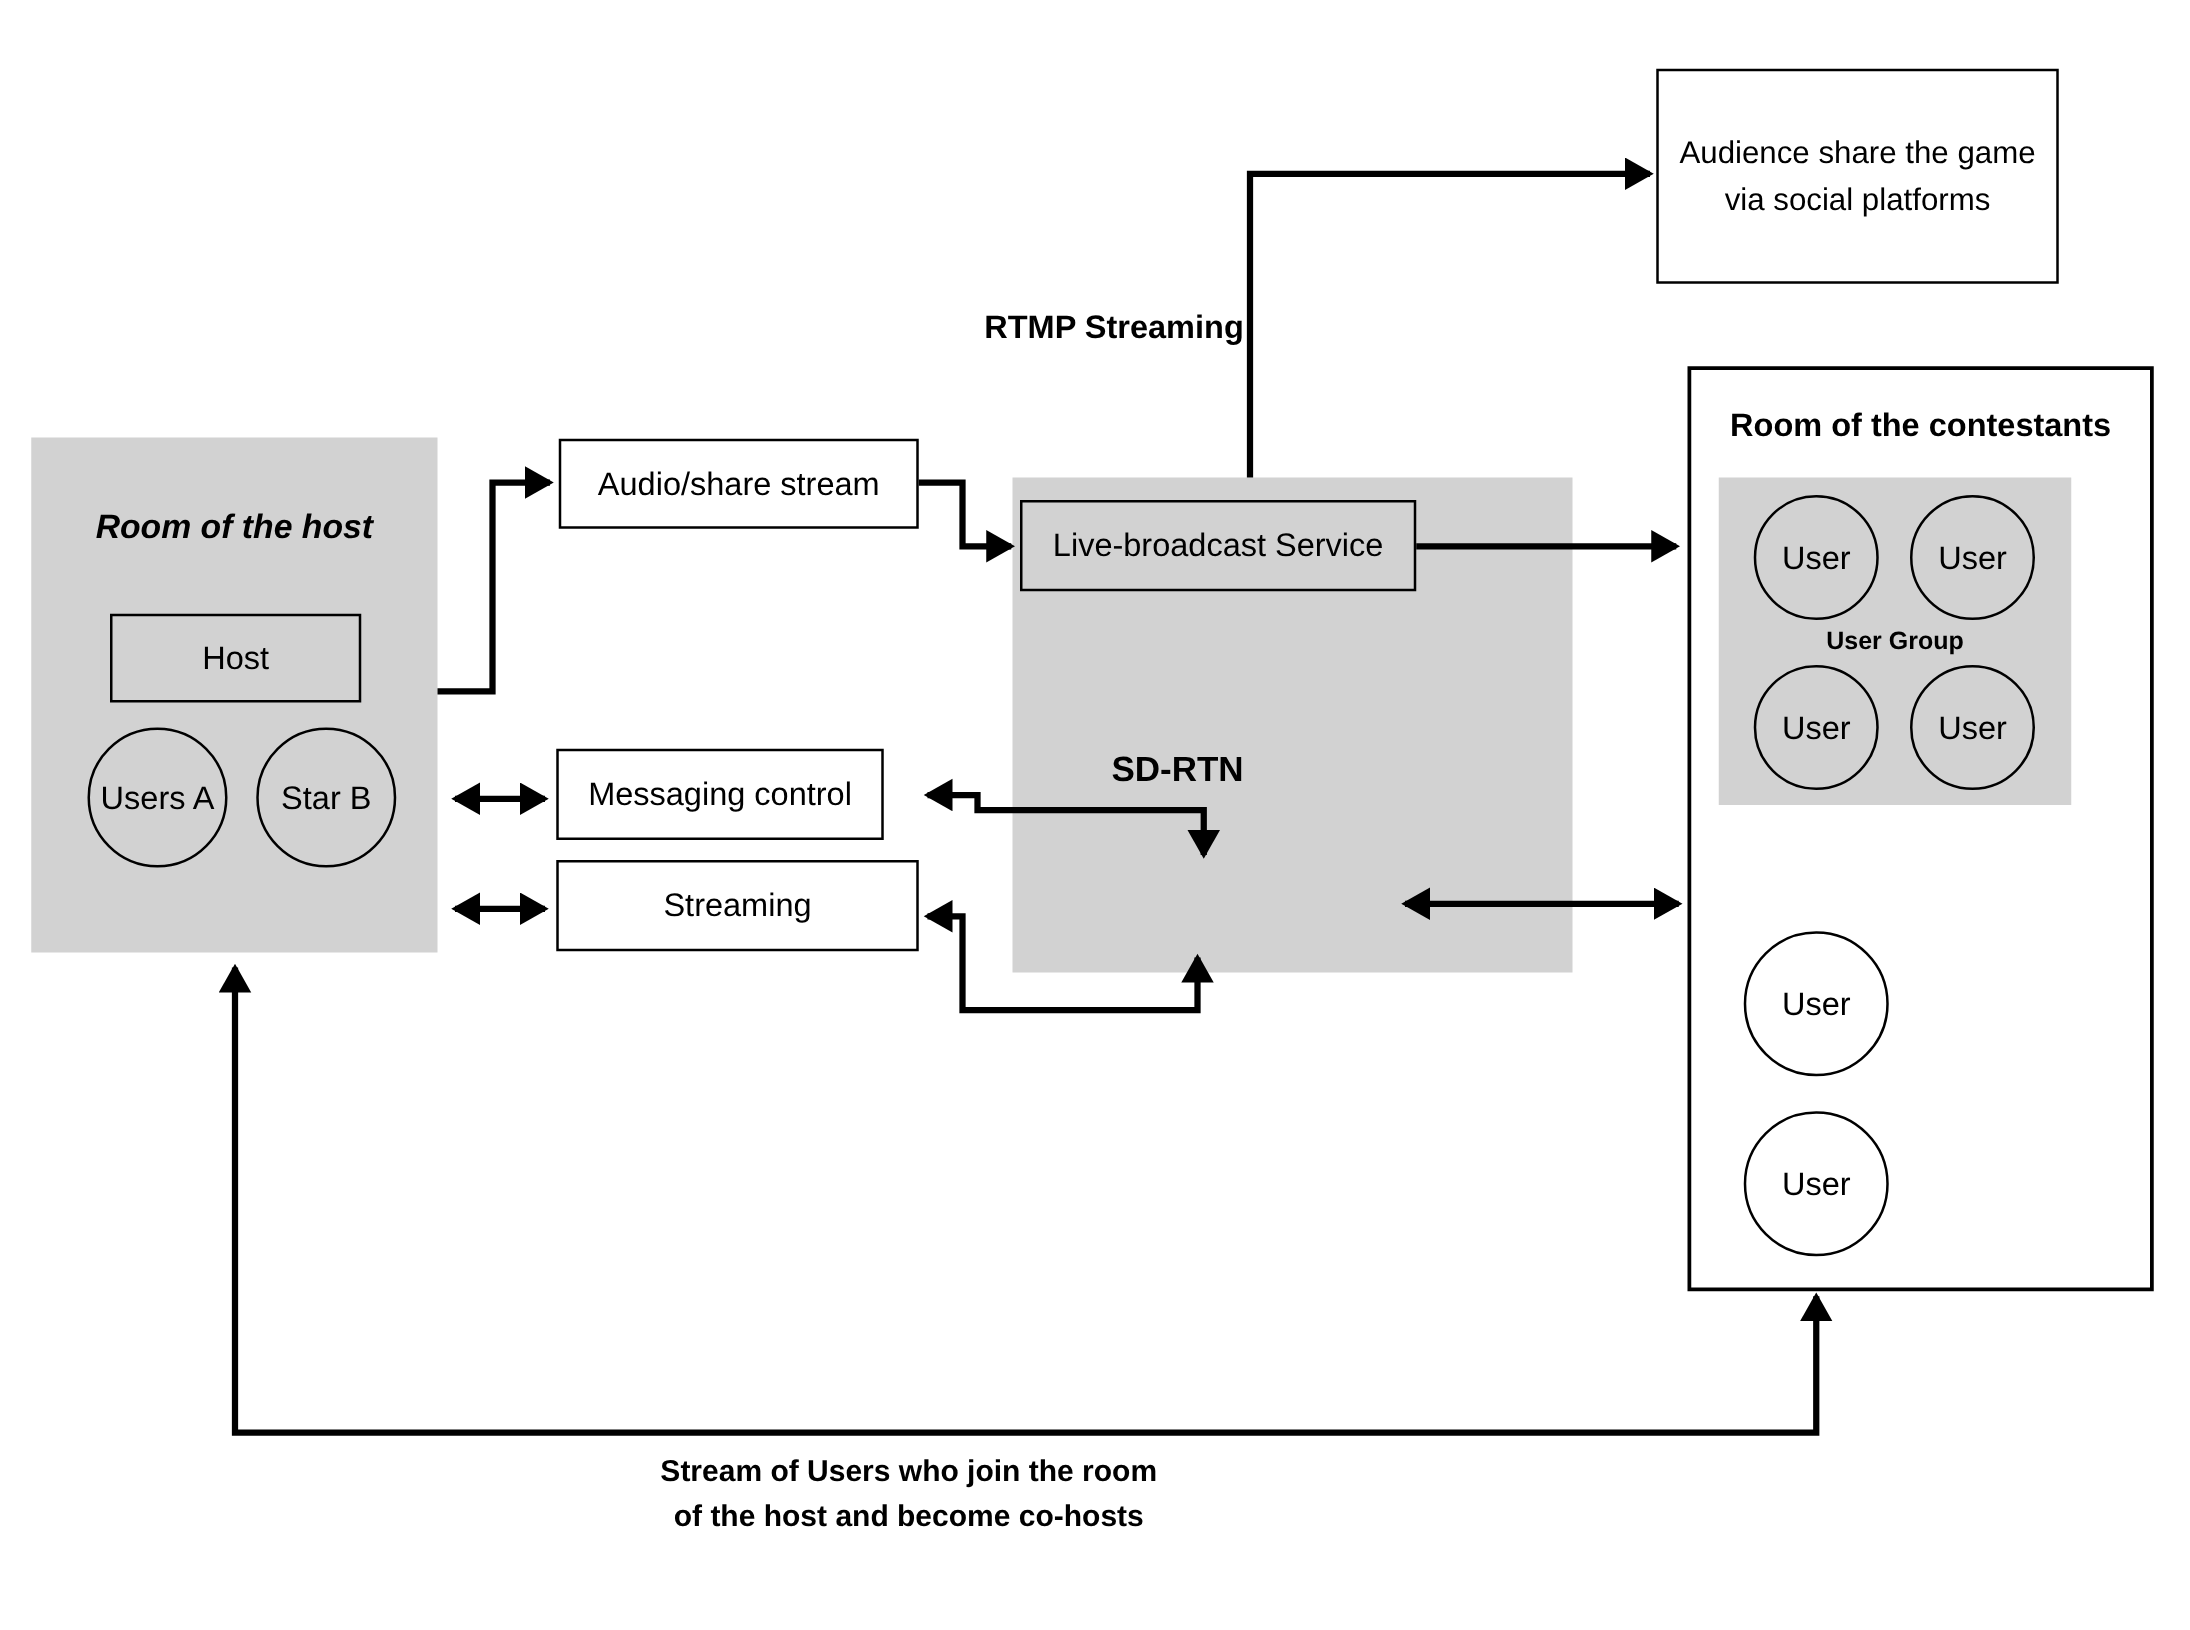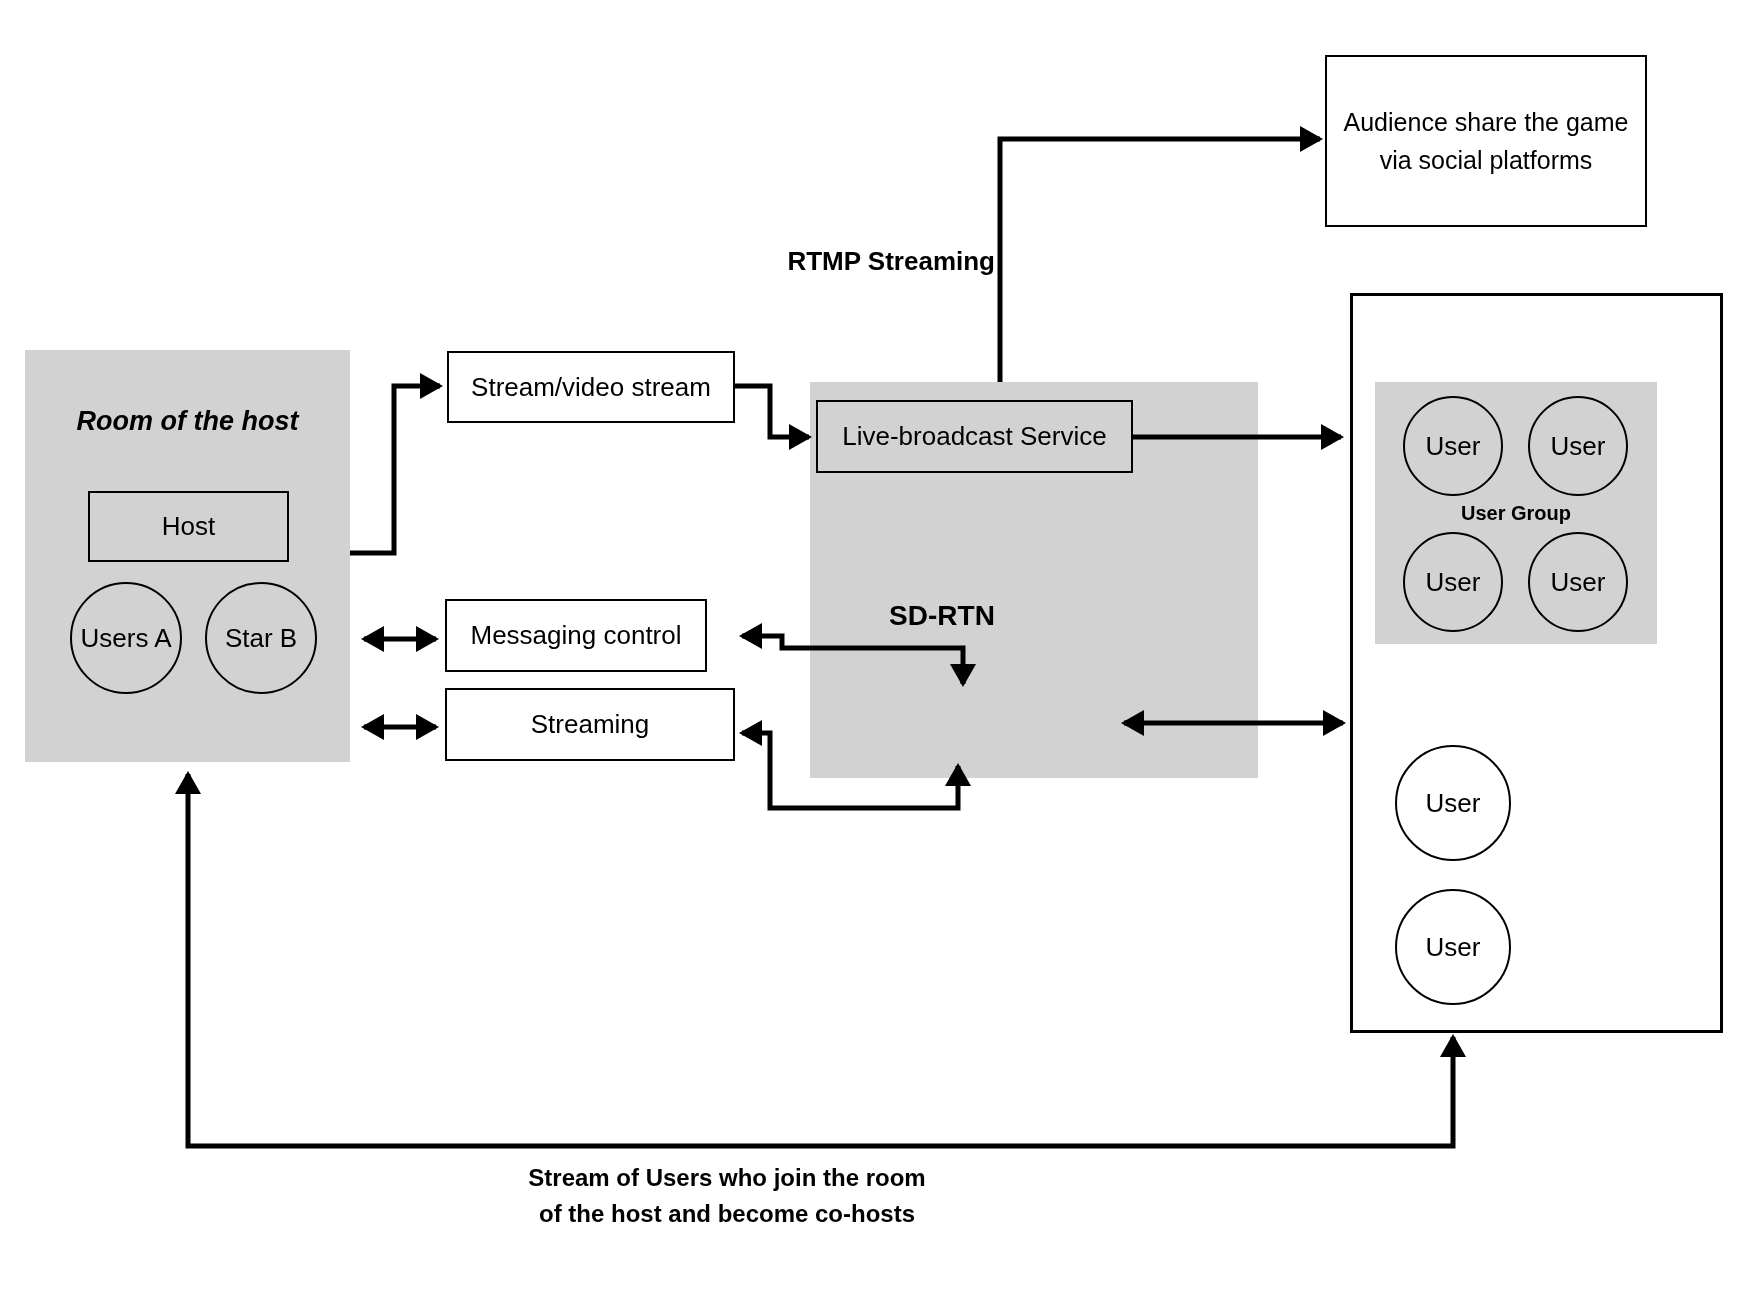--- a/index.html
+++ b/index.html
@@ -37,21 +37,21 @@
     <span>Host</span>
   </div>
   <div class="abs circle" style="left:70px;top:582px;width:112px;height:112px;">
     <span>Users A</span>
   </div>
   <div class="abs circle" style="left:205px;top:582px;width:112px;height:112px;">
     <span>Star B</span>
   </div>
 
   <div class="abs node white" style="left:447px;top:351px;width:288px;height:72px;">
-    <span>Stream/video stream</span>
+    <span>Audio/share stream</span>
   </div>
 
   <div class="abs region" style="left:810px;top:382px;width:448px;height:396px;"></div>
   <div class="abs title" style="left:842px;top:600px;width:200px;font-size:28px;">SD-RTN</div>
   <div class="abs node clear" style="left:816px;top:400px;width:317px;height:73px;">
     <span>Live-broadcast Service</span>
   </div>
 
   <div class="abs node white" style="left:445px;top:599px;width:262px;height:73px;">
     <span>Messaging control</span>
@@ -63,20 +63,21 @@
   <div class="abs title" style="left:700px;top:246px;width:295px;text-align:right;font-size:26px;">RTMP Streaming</div>
 
   <div class="abs node white" style="left:1325px;top:55px;width:322px;height:172px;">
     <div class="aud">
       <div>Audience share the game</div>
       <div>via social platforms</div>
     </div>
   </div>
 
   <div class="abs outer-box" style="left:1350px;top:293px;width:373px;height:740px;"></div>
+  <div class="abs title" style="left:1350px;top:325px;width:373px;font-size:26px;">Room of the contestants</div>
   <div class="abs region" style="left:1375px;top:382px;width:282px;height:262px;"></div>
   <div class="abs title" style="left:1375px;top:502px;width:282px;font-size:20px;">User Group</div>
 
   <div class="abs circle" style="left:1403px;top:396px;width:100px;height:100px;">
     <span>User</span>
   </div>
   <div class="abs circle" style="left:1528px;top:396px;width:100px;height:100px;">
     <span>User</span>
   </div>
   <div class="abs circle" style="left:1403px;top:532px;width:100px;height:100px;">

